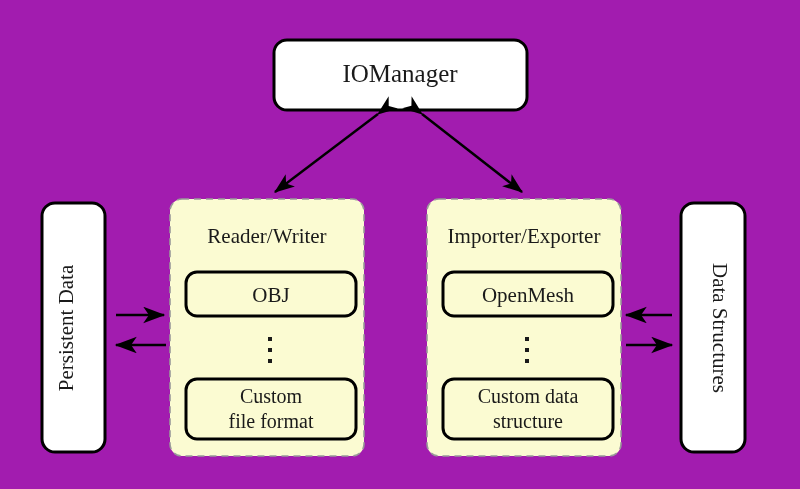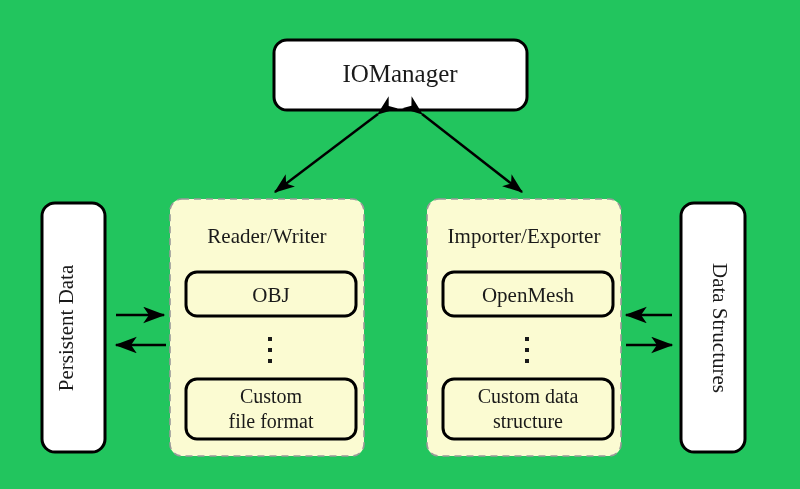--- a/index.html
+++ b/index.html
@@ -1,18 +1,18 @@
 <!DOCTYPE html>
 <html><head>
 <meta charset="utf-8">
 <style>
   html,body{margin:0;padding:0;background:#ffffff;}
   body{width:800px;height:489px;overflow:hidden;
        font-family:"Liberation Serif","DejaVu Serif",serif;}
-  #stage{position:relative;width:800px;height:489px;background:#22c55e;}
+  #stage{position:relative;width:800px;height:489px;background:#a21caf;}
   svg{display:block;}
   .boxtext{font-family:"Liberation Serif","DejaVu Serif",serif;fill:#1a1a1a;}
 </style>
 </head>
 <body>
 
 <div id="stage">
   <svg width="800" height="489" viewBox="0 0 800 489">
     <defs>
       <marker id="ah" markerWidth="9" markerHeight="9" refX="8" refY="3.2" orient="auto" markerUnits="strokeWidth">

